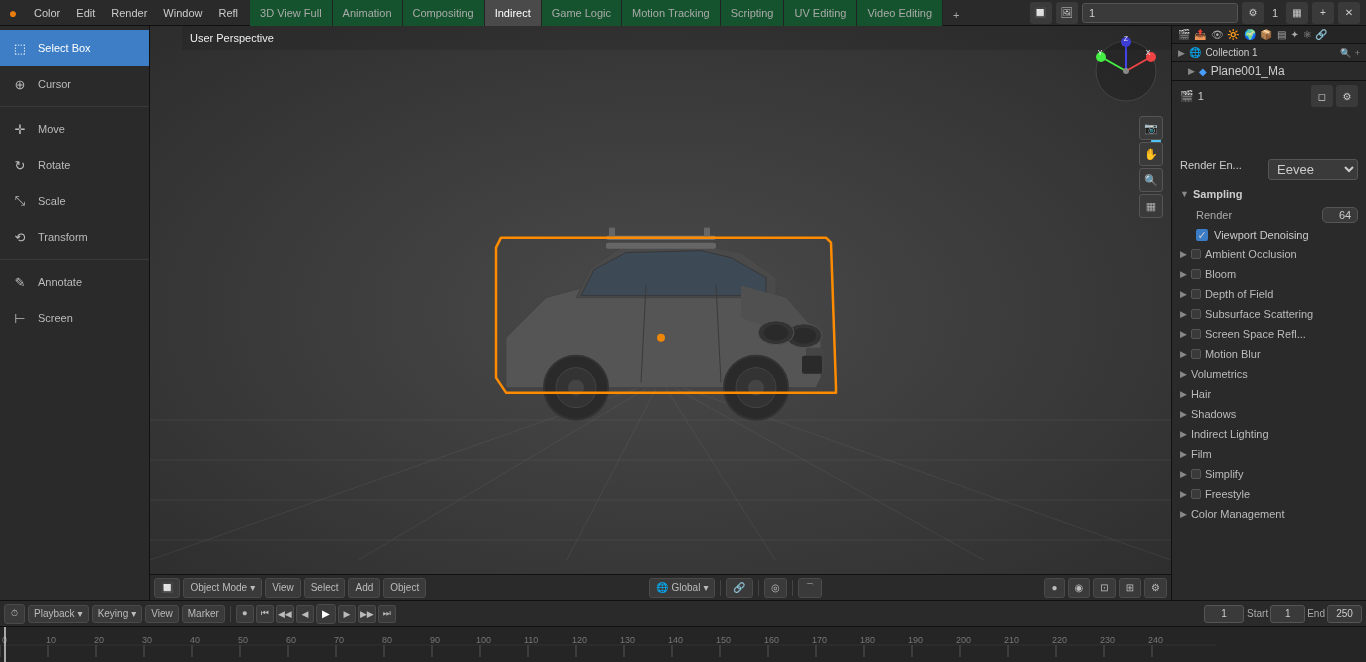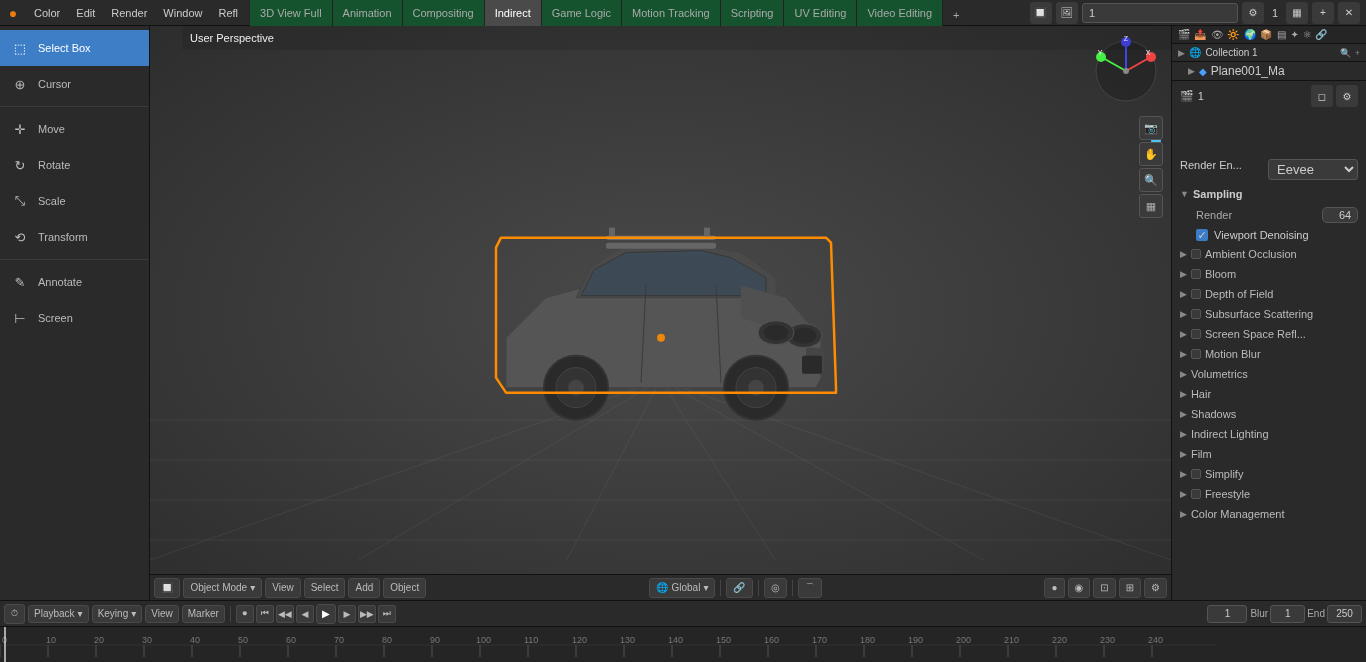--- a/index.html
+++ b/index.html
@@ -798,21 +798,21 @@
       <div class="tl-play-btn">▶</div>
       <div class="tl-ctrl-btn">▶</div>
       <div class="tl-ctrl-btn">▶▶</div>
       <div class="tl-ctrl-btn">⏭</div>
     </div>
 
     <div style="flex:1;"></div>
 
     <input class="frame-input" style="background: rgb(58, 58, 58); border: 1px solid rgb(85, 85, 85); color: rgb(204, 204, 204); font-size: 10px; border-radius: 3px; text-align: center; padding: 0px 4px;" value="1">
     <div style="display:flex;align-items:center;gap:2px;font-size:10px;color:#aaa;">
-      <span>Blur</span>
+      <span>Start</span>
       <input class="frame-input" style="background: rgb(58, 58, 58); border: 1px solid rgb(85, 85, 85); color: rgb(204, 204, 204); font-size: 10px; border-radius: 3px; text-align: center; width: 35px; padding: 0px 2px;" value="1">
       <span>End</span>
       <input class="frame-input" style="background: rgb(58, 58, 58); border: 1px solid rgb(85, 85, 85); color: rgb(204, 204, 204); font-size: 10px; border-radius: 3px; text-align: center; width: 35px; padding: 0px 2px;" value="250">
     </div>
   </div>
 
   <div style="height:36px;background:#252525;position:relative;overflow:hidden;">
     <svg width="1216" height="36" viewBox="0 0 1216 36">
 
       <rect width="1216" height="36" fill="#252525"></rect>

